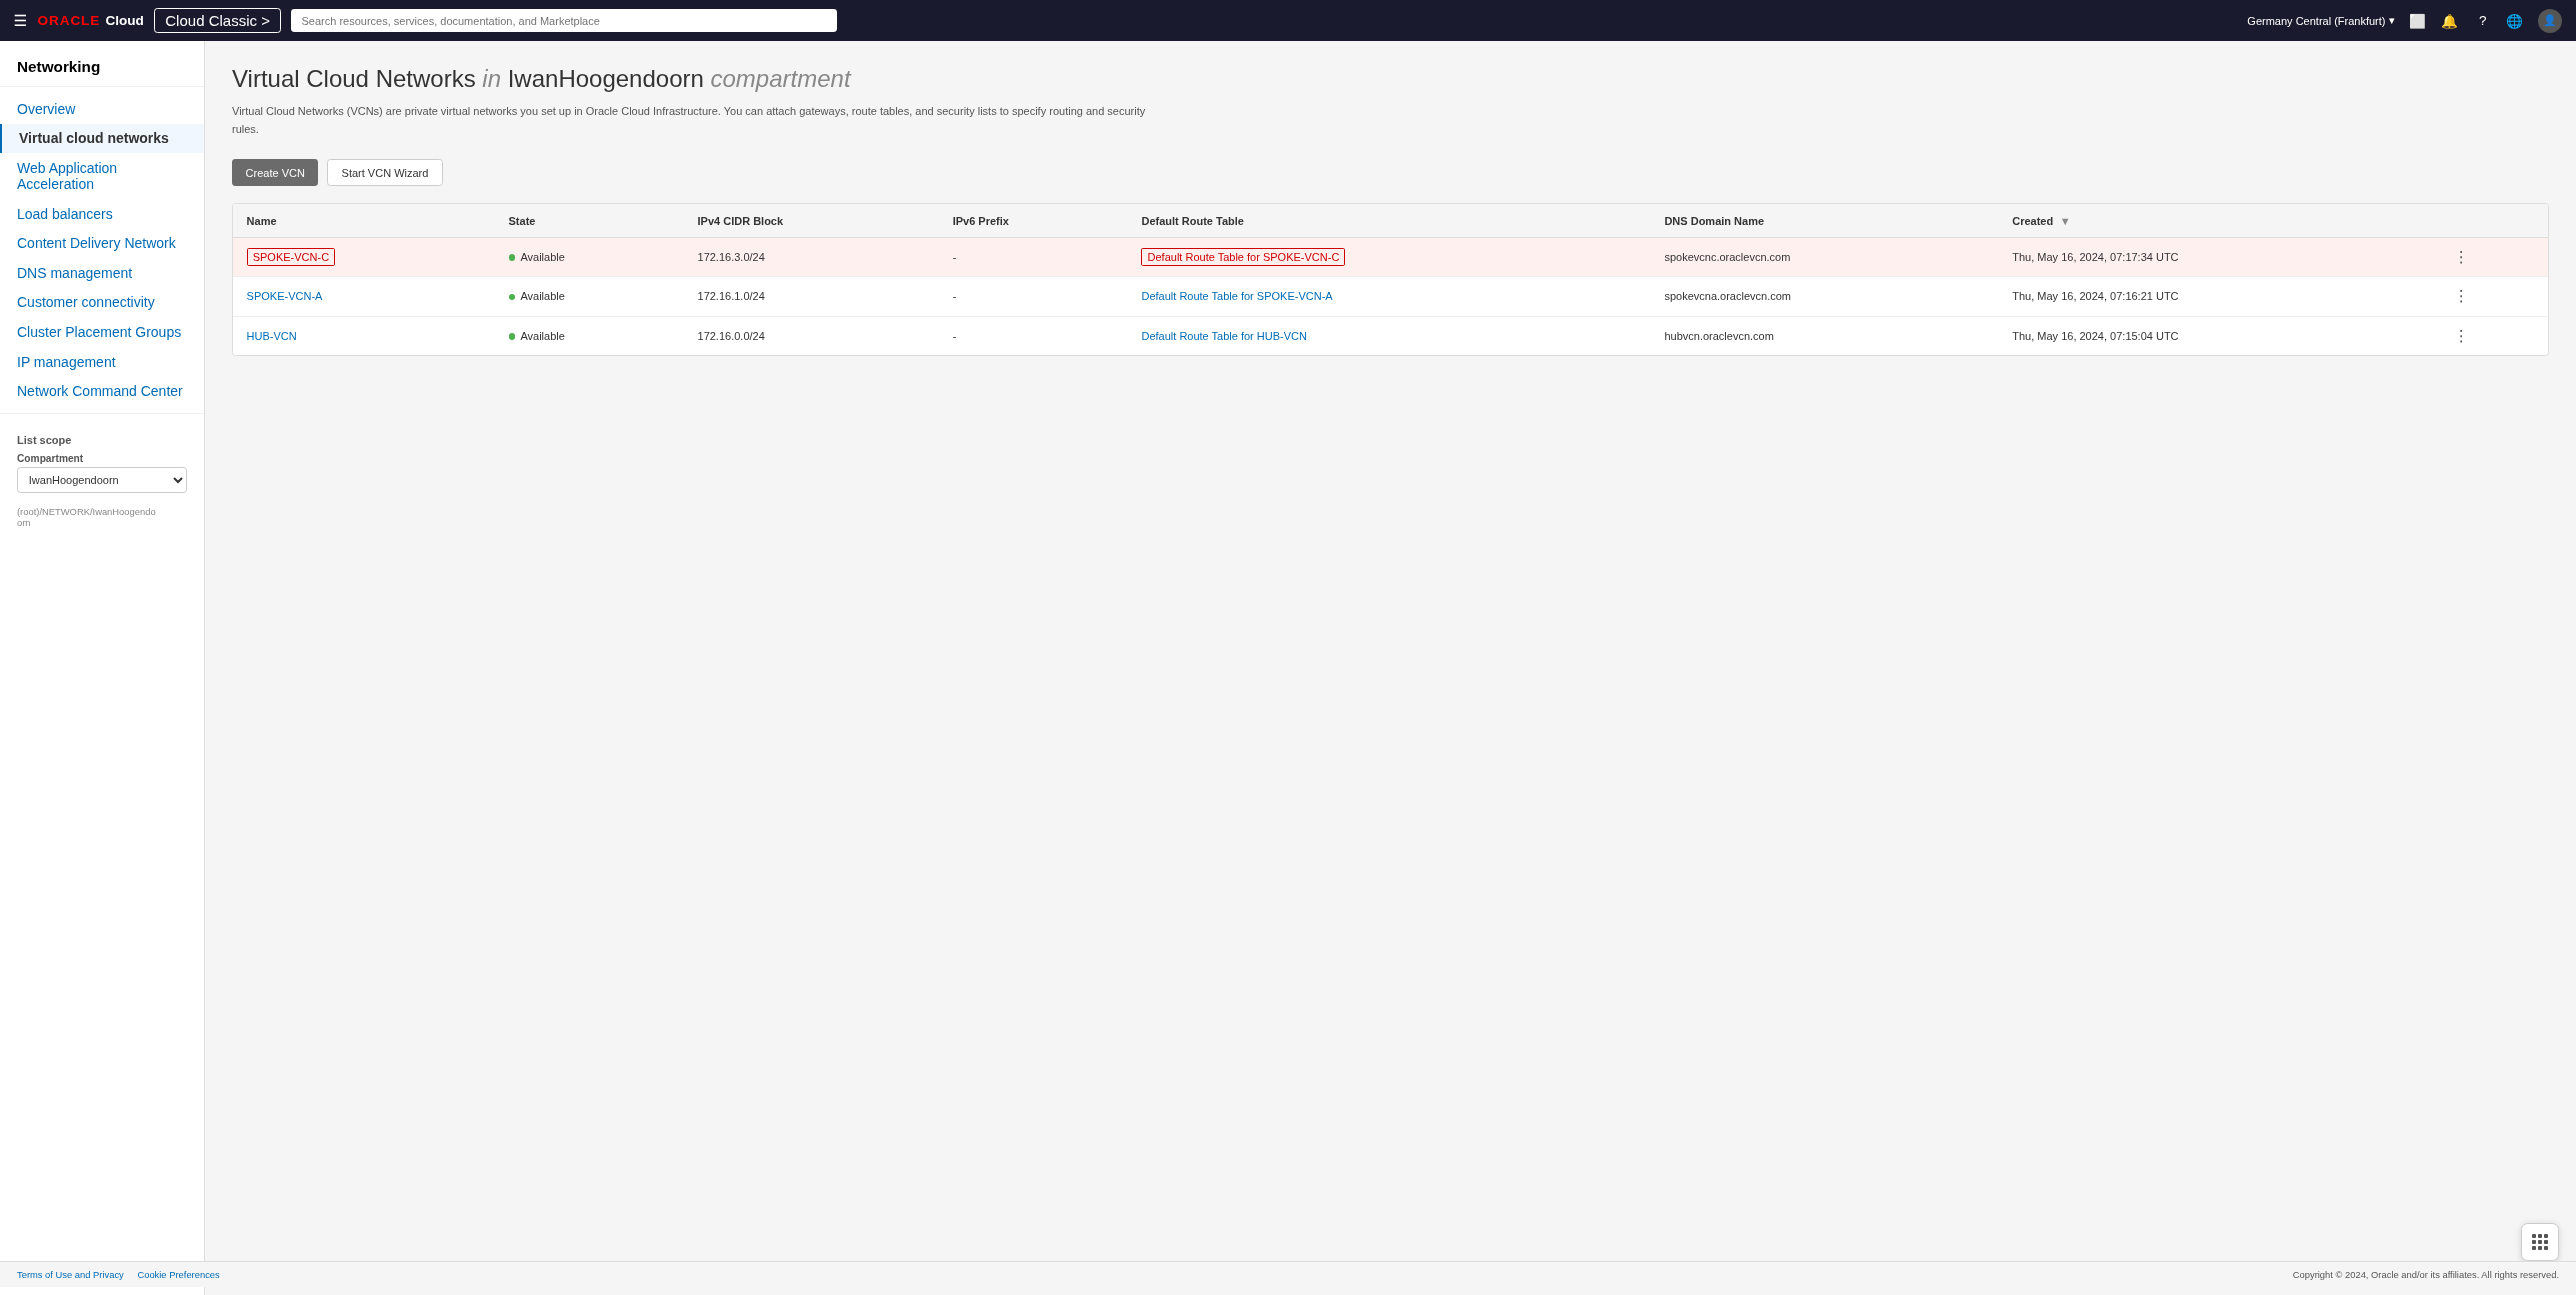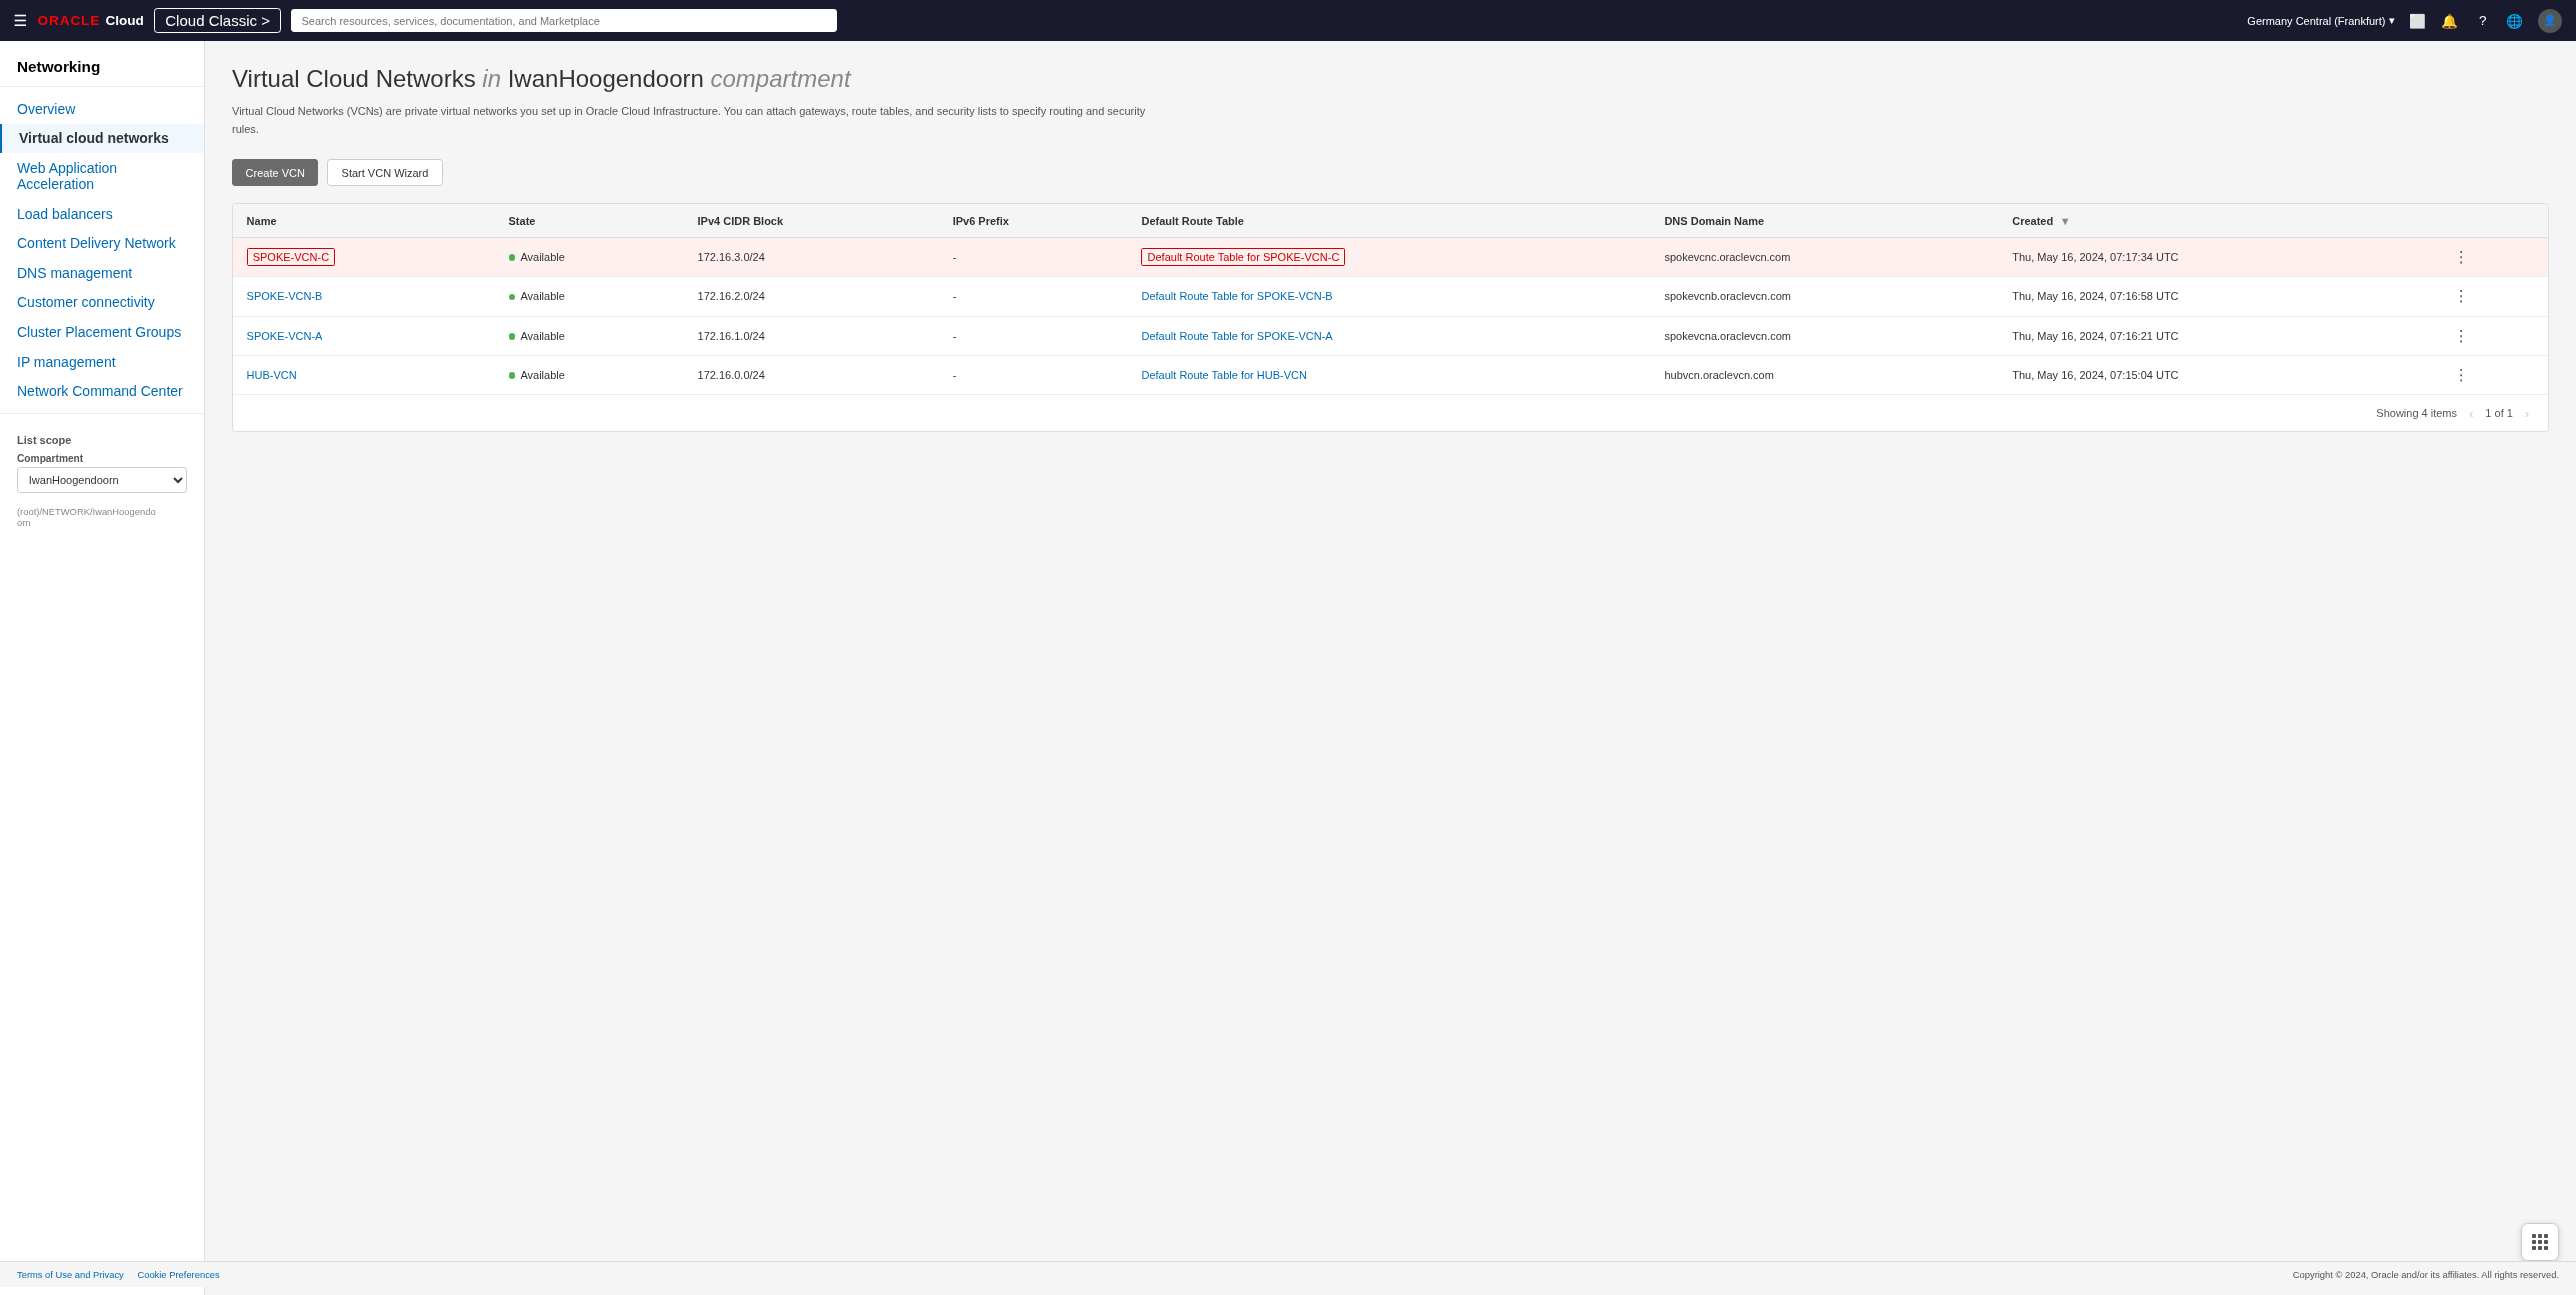--- a/index.html
+++ b/index.html
@@ -203,30 +203,20 @@
       <td><a class="vcn-link" style="border:1.7px solid #cc0000; padding:1.7px 5.1px; border-radius:1.7px; color:#cc0000;">SPOKE-VCN-C</a></td>
       <td><span class="status-dot"></span>Available</td>
       <td>172.16.3.0/24</td>
       <td>-</td>
       <td><a class="vcn-link">Default Route Table for SPOKE-VCN-C</a></td>
       <td>spokevcnc.oraclevcn.com</td>
       <td>Thu, May 16, 2024, 07:17:34 UTC</td>
       <td><span class="row-actions">⋮</span></td>
     </tr>
             <tr>
-      <td><a class="vcn-link">SPOKE-VCN-B</a></td>
-      <td><span class="status-dot"></span>Available</td>
-      <td>172.16.2.0/24</td>
-      <td>-</td>
-      <td><a class="vcn-link">Default Route Table for SPOKE-VCN-B</a></td>
-      <td>spokevcnb.oraclevcn.com</td>
-      <td>Thu, May 16, 2024, 07:16:58 UTC</td>
-      <td><span class="row-actions">⋮</span></td>
-    </tr>
-            <tr>
       <td><a class="vcn-link">SPOKE-VCN-A</a></td>
       <td><span class="status-dot"></span>Available</td>
       <td>172.16.1.0/24</td>
       <td>-</td>
       <td><a class="vcn-link">Default Route Table for SPOKE-VCN-A</a></td>
       <td>spokevcna.oraclevcn.com</td>
       <td>Thu, May 16, 2024, 07:16:21 UTC</td>
       <td><span class="row-actions">⋮</span></td>
     </tr>
             <tr>
@@ -234,26 +224,20 @@
       <td><span class="status-dot"></span>Available</td>
       <td>172.16.0.0/24</td>
       <td>-</td>
       <td><a class="vcn-link">Default Route Table for HUB-VCN</a></td>
       <td>hubvcn.oraclevcn.com</td>
       <td>Thu, May 16, 2024, 07:15:04 UTC</td>
       <td><span class="row-actions">⋮</span></td>
     </tr>
           </tbody>
       </table>
-      <div class="table-footer">
-        <span>Showing 4 items</span>
-        <button class="pagination-btn" disabled="">‹</button>
-        <span>1 of 1</span>
-        <button class="pagination-btn" disabled="">›</button>
-      </div>
     </div>
   </main>
 </div>
 
 <div class="help-widget">
   <div class="help-grid">
     <div class="help-dot"></div>
       <div class="help-dot"></div>
       <div class="help-dot"></div>
     <div class="help-dot"></div>

